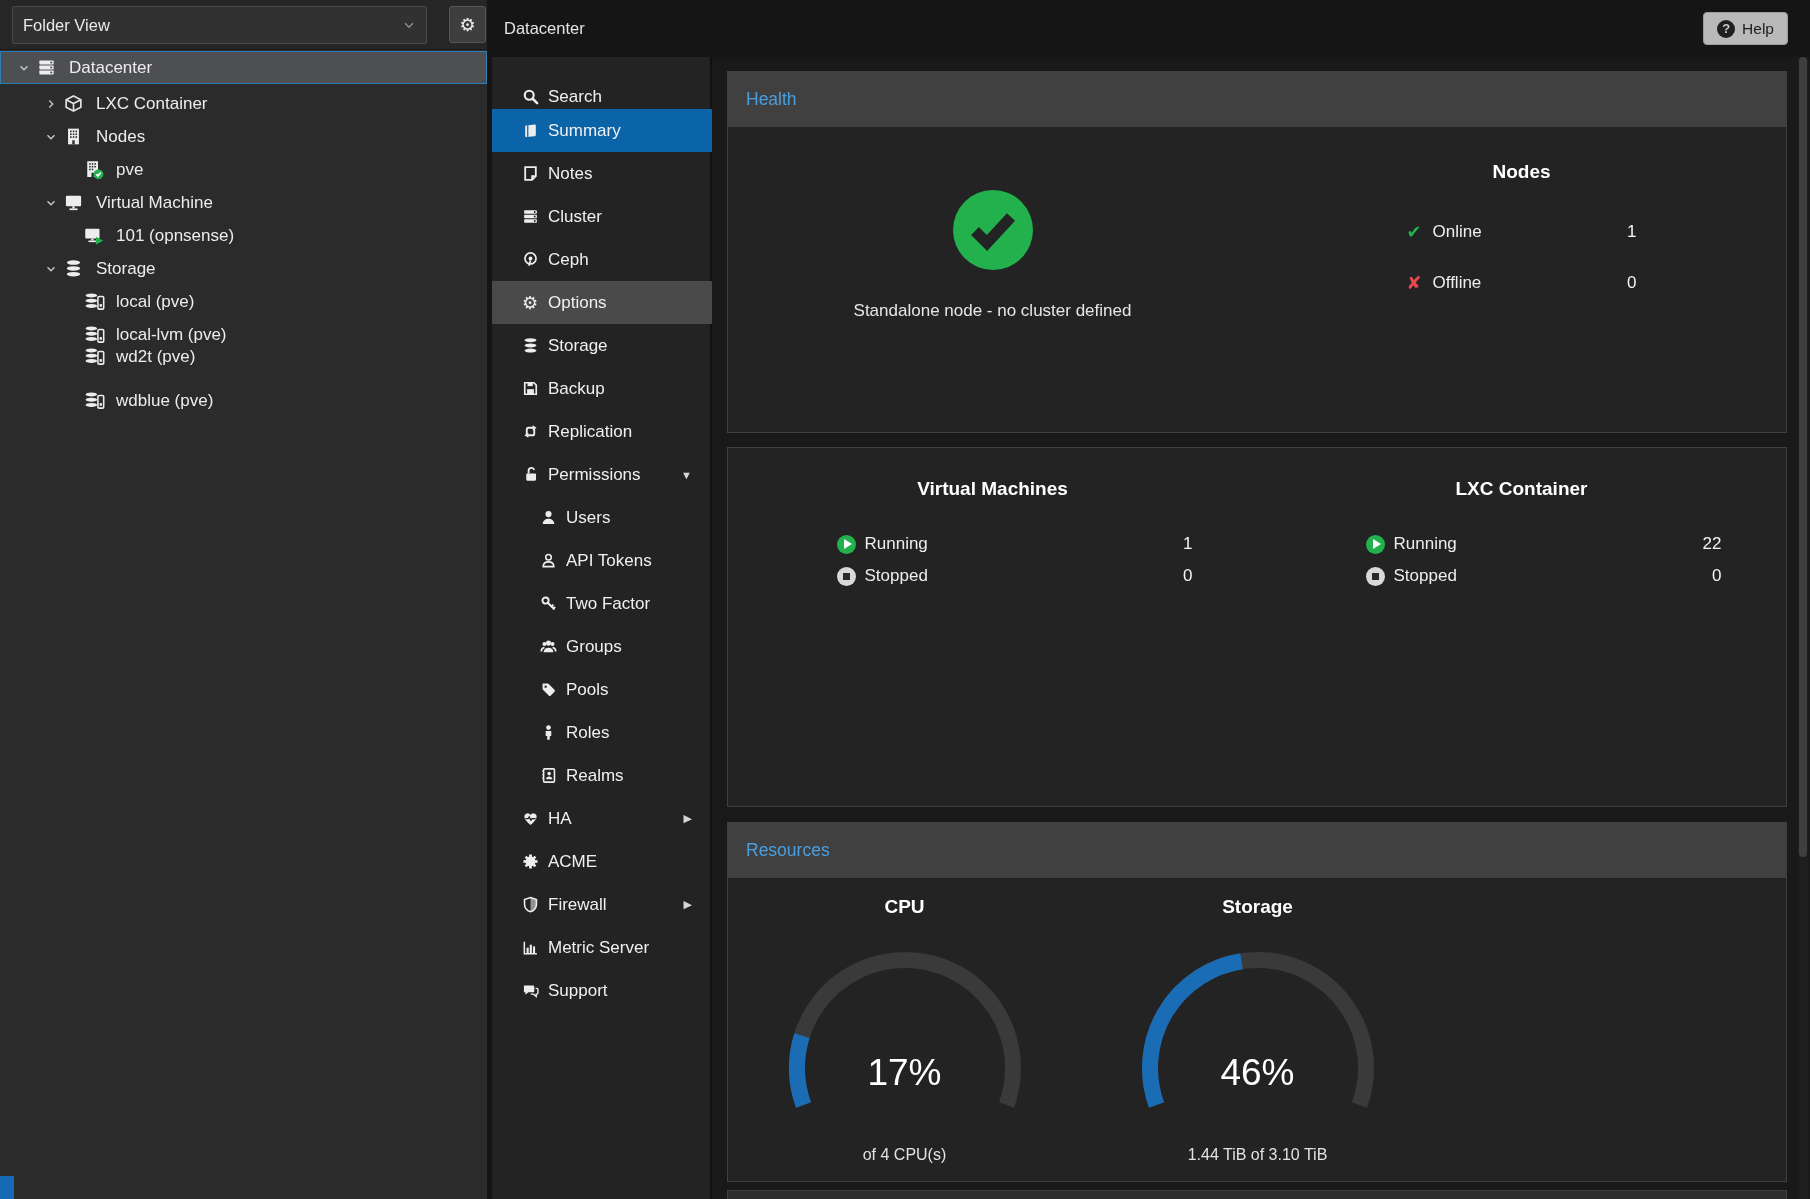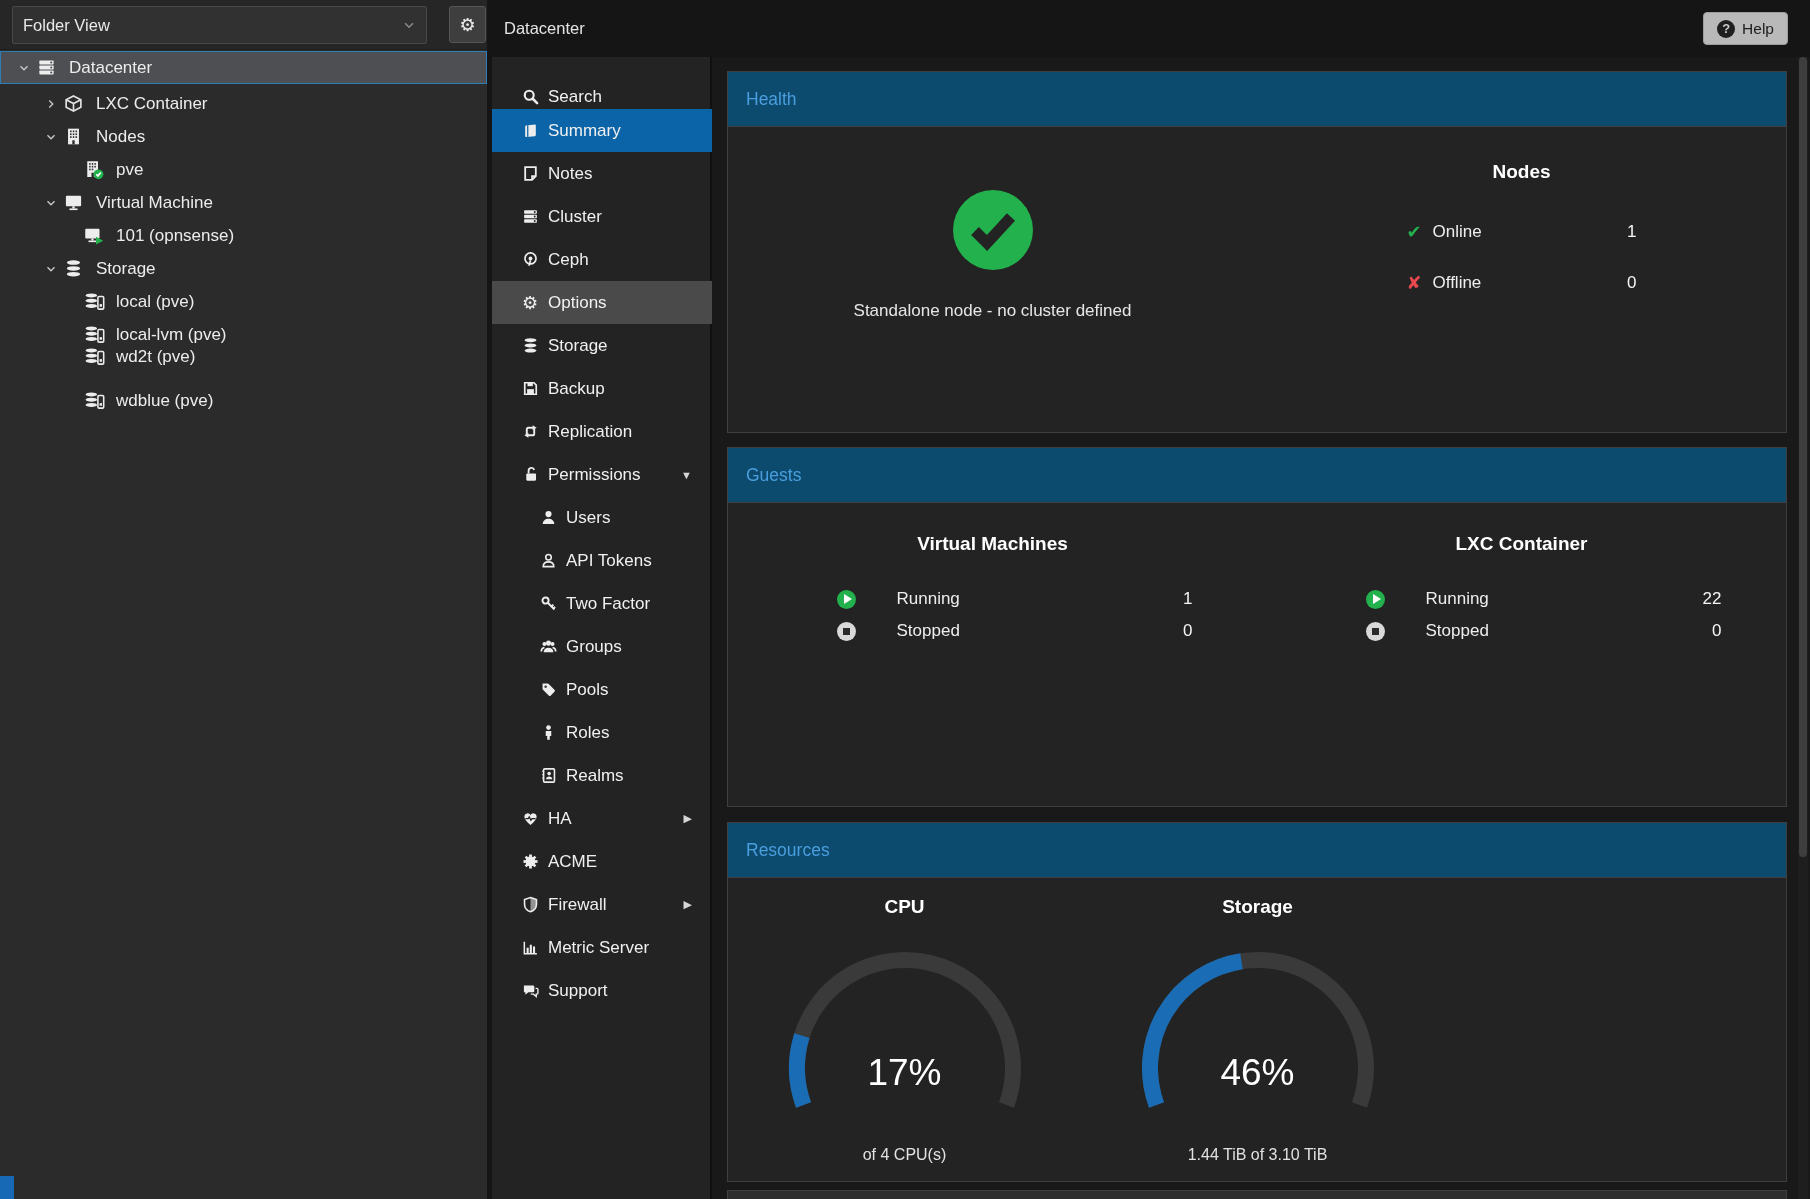--- a/index.html
+++ b/index.html
@@ -39,42 +39,42 @@
   .mi .mi-lbl { margin-left:8px; white-space:nowrap; }
   .mi.ind { padding-left:46px; }
   .mi.sel { background:#0c64a8; }
   .mi.hov { background:#4a4a4a; }
   .mi .edge { position:absolute; right:20px; font-size:11px; color:#d6d6d6; }
   .glyph { font-size:18px; line-height:1; color:#ededed; }
 
   
   #main { position:absolute; left:714px; top:57px; width:1096px; height:1142px; background:#191919; }
   .panel { position:absolute; left:13px; width:1060px; background:#232323; border:1px solid #3f3f3f; }
-  .panel-hd { height:55px; background:#0c4a6e; border-bottom:1px solid #3f3f3f; display:flex; align-items:center; padding-left:18px; }
+  .panel-hd { height:55px; background:#404040; border-bottom:1px solid #3f3f3f; display:flex; align-items:center; padding-left:18px; }
   .panel-hd .ttl { color:#4a9ede; font-size:17.5px; }
   .cols2 { display:flex; }
   .cols2 > div { width:50%; }
   .sec-h { text-align:center; font-weight:bold; font-size:19px; color:#ffffff; }
 
   
   #health-body { padding-top:34px; }
   #big-check { margin:28px auto 0; width:82px; }
   #standalone { margin-top:30px; text-align:center; color:#e6e6e6; }
   .kv-box { width:230px; margin:32px auto 0; }
   .kv-row { height:34px; margin-bottom:17px; display:flex; align-items:center; }
   .kv-row .k-ico { width:26px; flex:0 0 26px; font-size:18px; }
   .kv-row .k-lbl { color:#ededed; }
   .kv-row .k-val { margin-left:auto; color:#f5f5f5; }
   .ok-glyph { color:#23b14d; }
   .bad-glyph { color:#e8484e; }
 
   
   #guests-body { padding-top:30px; }
   .guest-box { width:356px; margin:28px auto 0; transform:translateX(22px); }
-  .g-row { height:32px; display:flex; align-items:center;gap:32px; }
+  .g-row { height:32px; display:flex; align-items:center; }
   .g-ico { width:19px; height:19px; border-radius:50%; flex:0 0 19px; display:flex; align-items:center; justify-content:center; margin-right:9px; }
   .g-ico.run { background:#23b14d; }
   .g-ico.run i { display:block; width:0; height:0; border-left:8px solid #fff; border-top:5px solid transparent; border-bottom:5px solid transparent; margin-left:3px; }
   .g-ico.stop { background:#d9d9d9; }
   .g-ico.stop i { display:block; width:7px; height:7px; background:#2b2b2b; }
   .g-lbl { color:#ededed; }
   .g-val { margin-left:auto; color:#f5f5f5; }
 
   
   #res-body { display:flex; padding-top:18px; }
@@ -594,23 +594,20 @@
               <span class="k-ico bad-glyph">✘</span>
               <span class="k-lbl">Offline</span>
               <span class="k-val">0</span>
             </div>
           </div>
         </div>
       </div>
     </div>
 
     <div class="panel" style="top:390px; height:360px;">
-      <div class="panel-hd">
-          <span class="ttl">Guests</span>
-        </div>
       <div id="guests-body" class="cols2">
         <div>
           <div class="sec-h">Virtual Machines</div>
           <div class="guest-box">
             <div class="g-row">
               <span class="g-ico run">
                   <i></i>
                 </span>
               <span class="g-lbl">Running</span>
               <span class="g-val">1</span>

